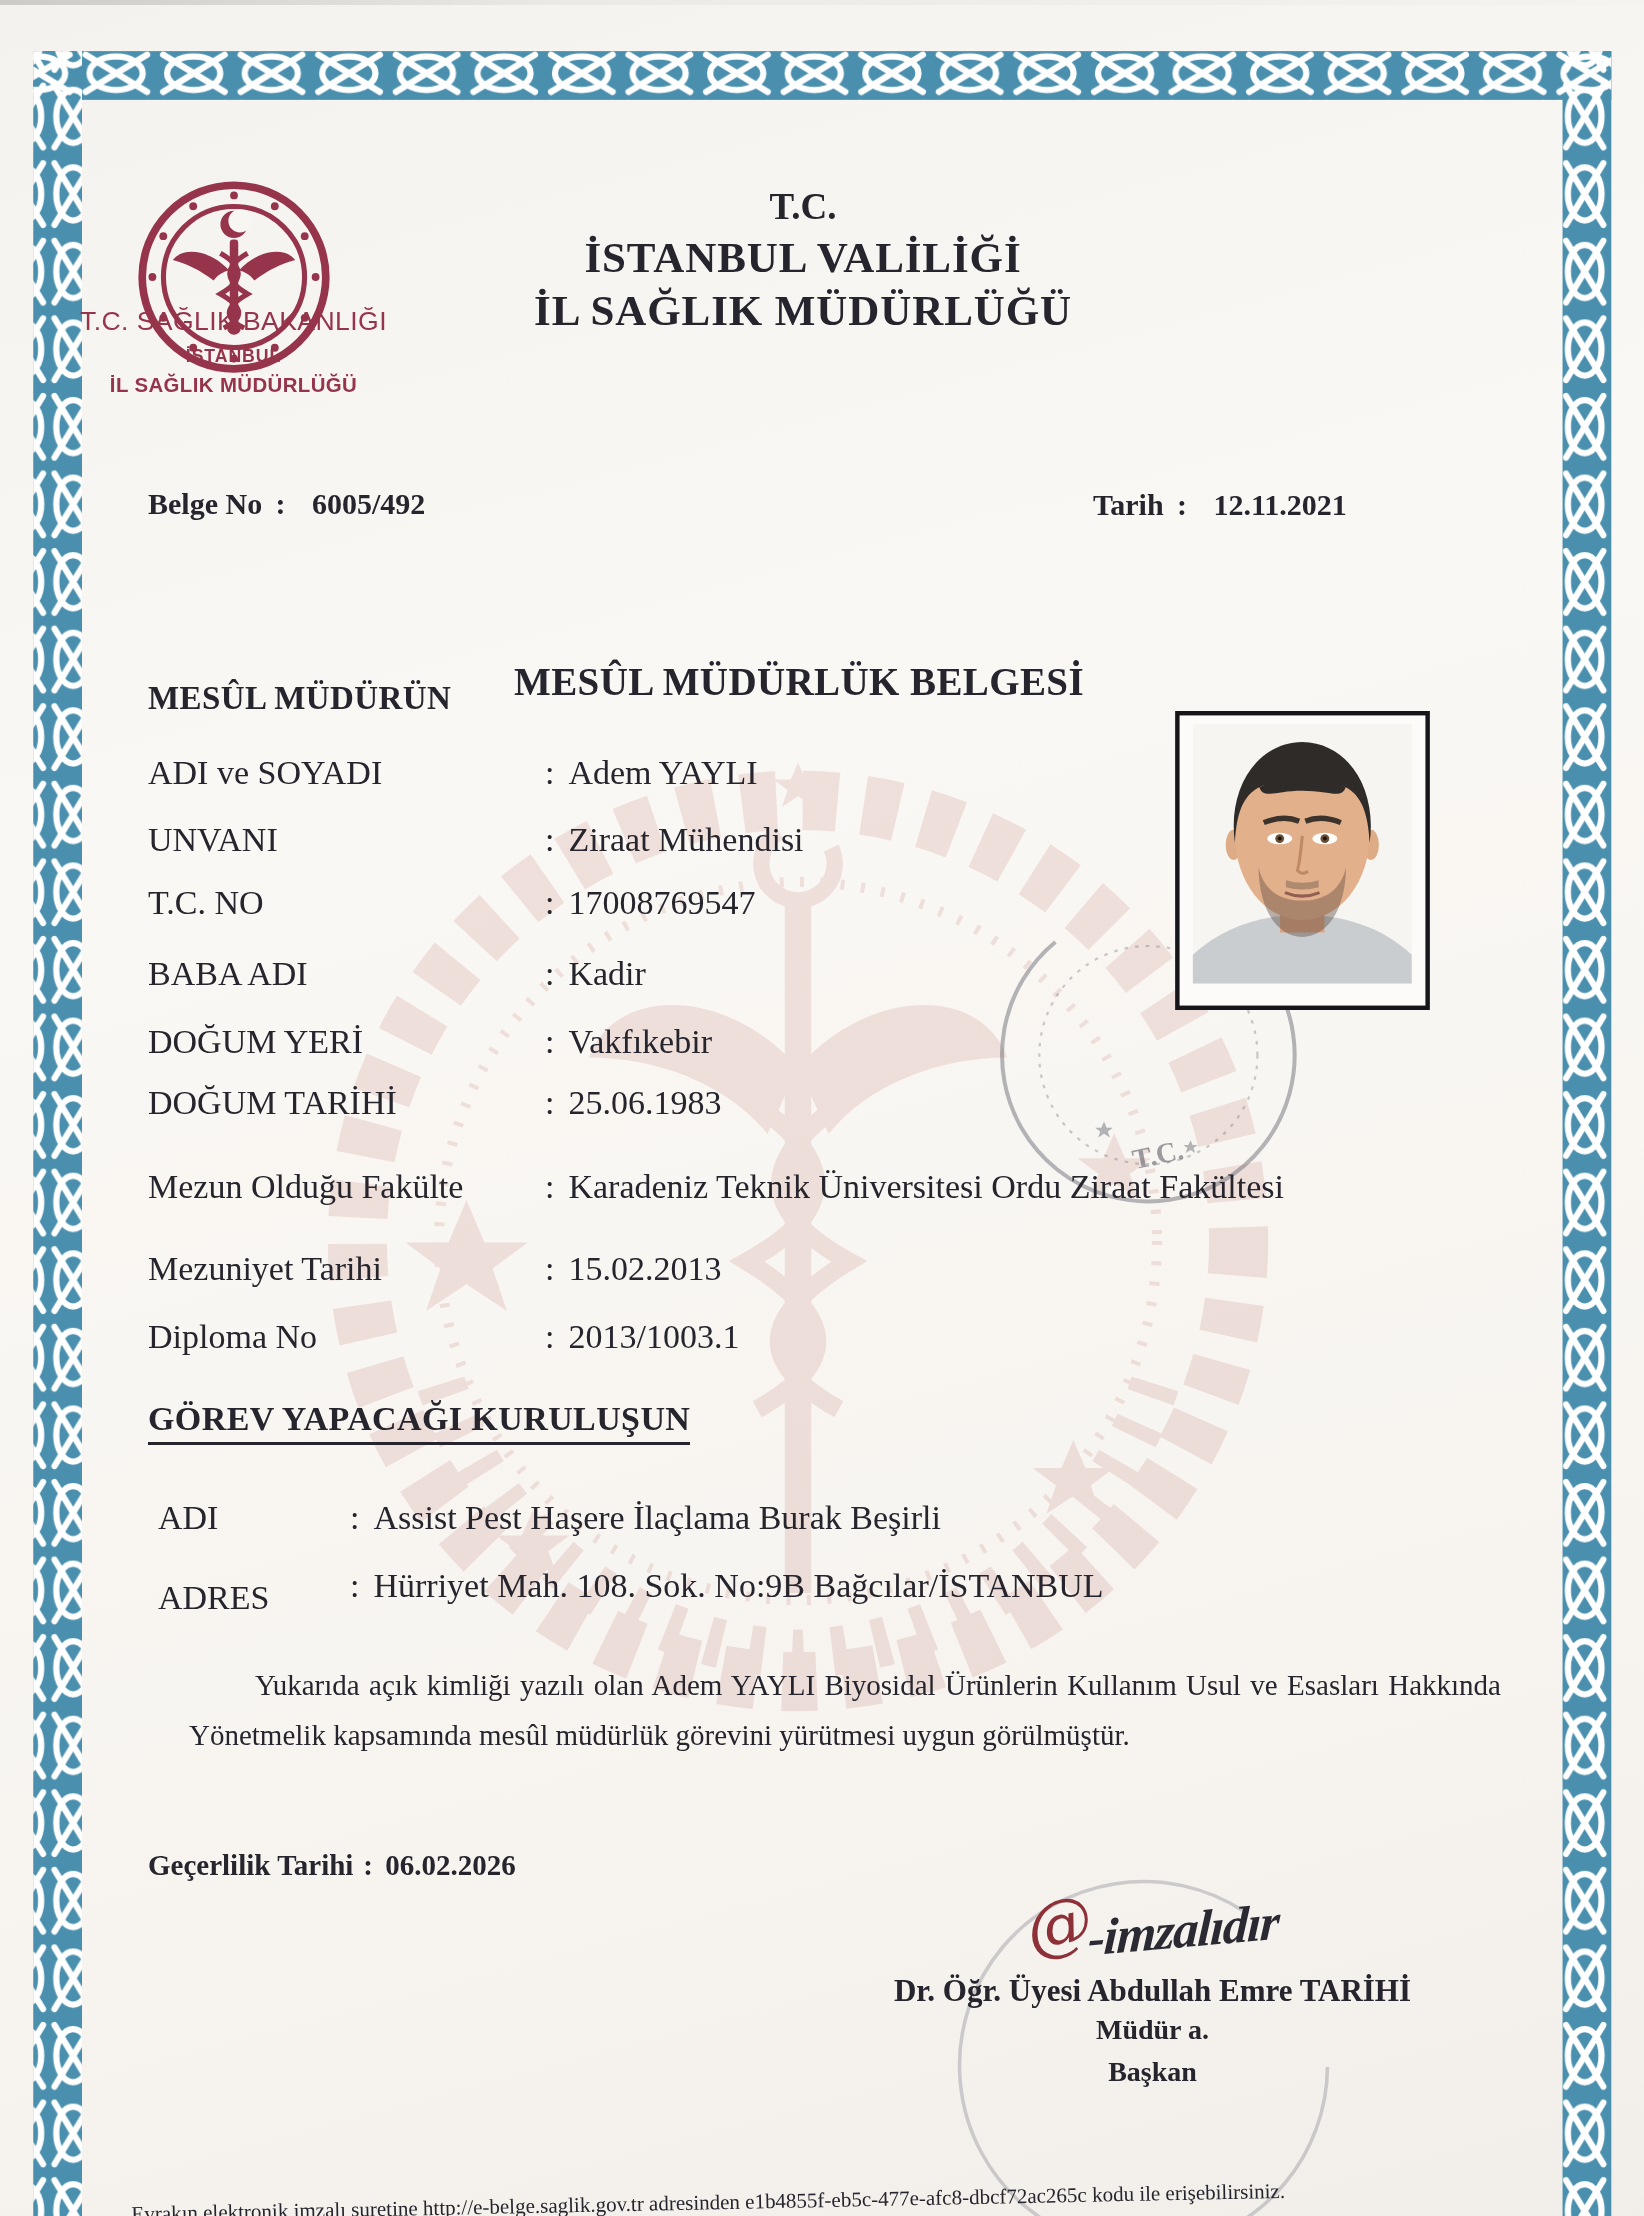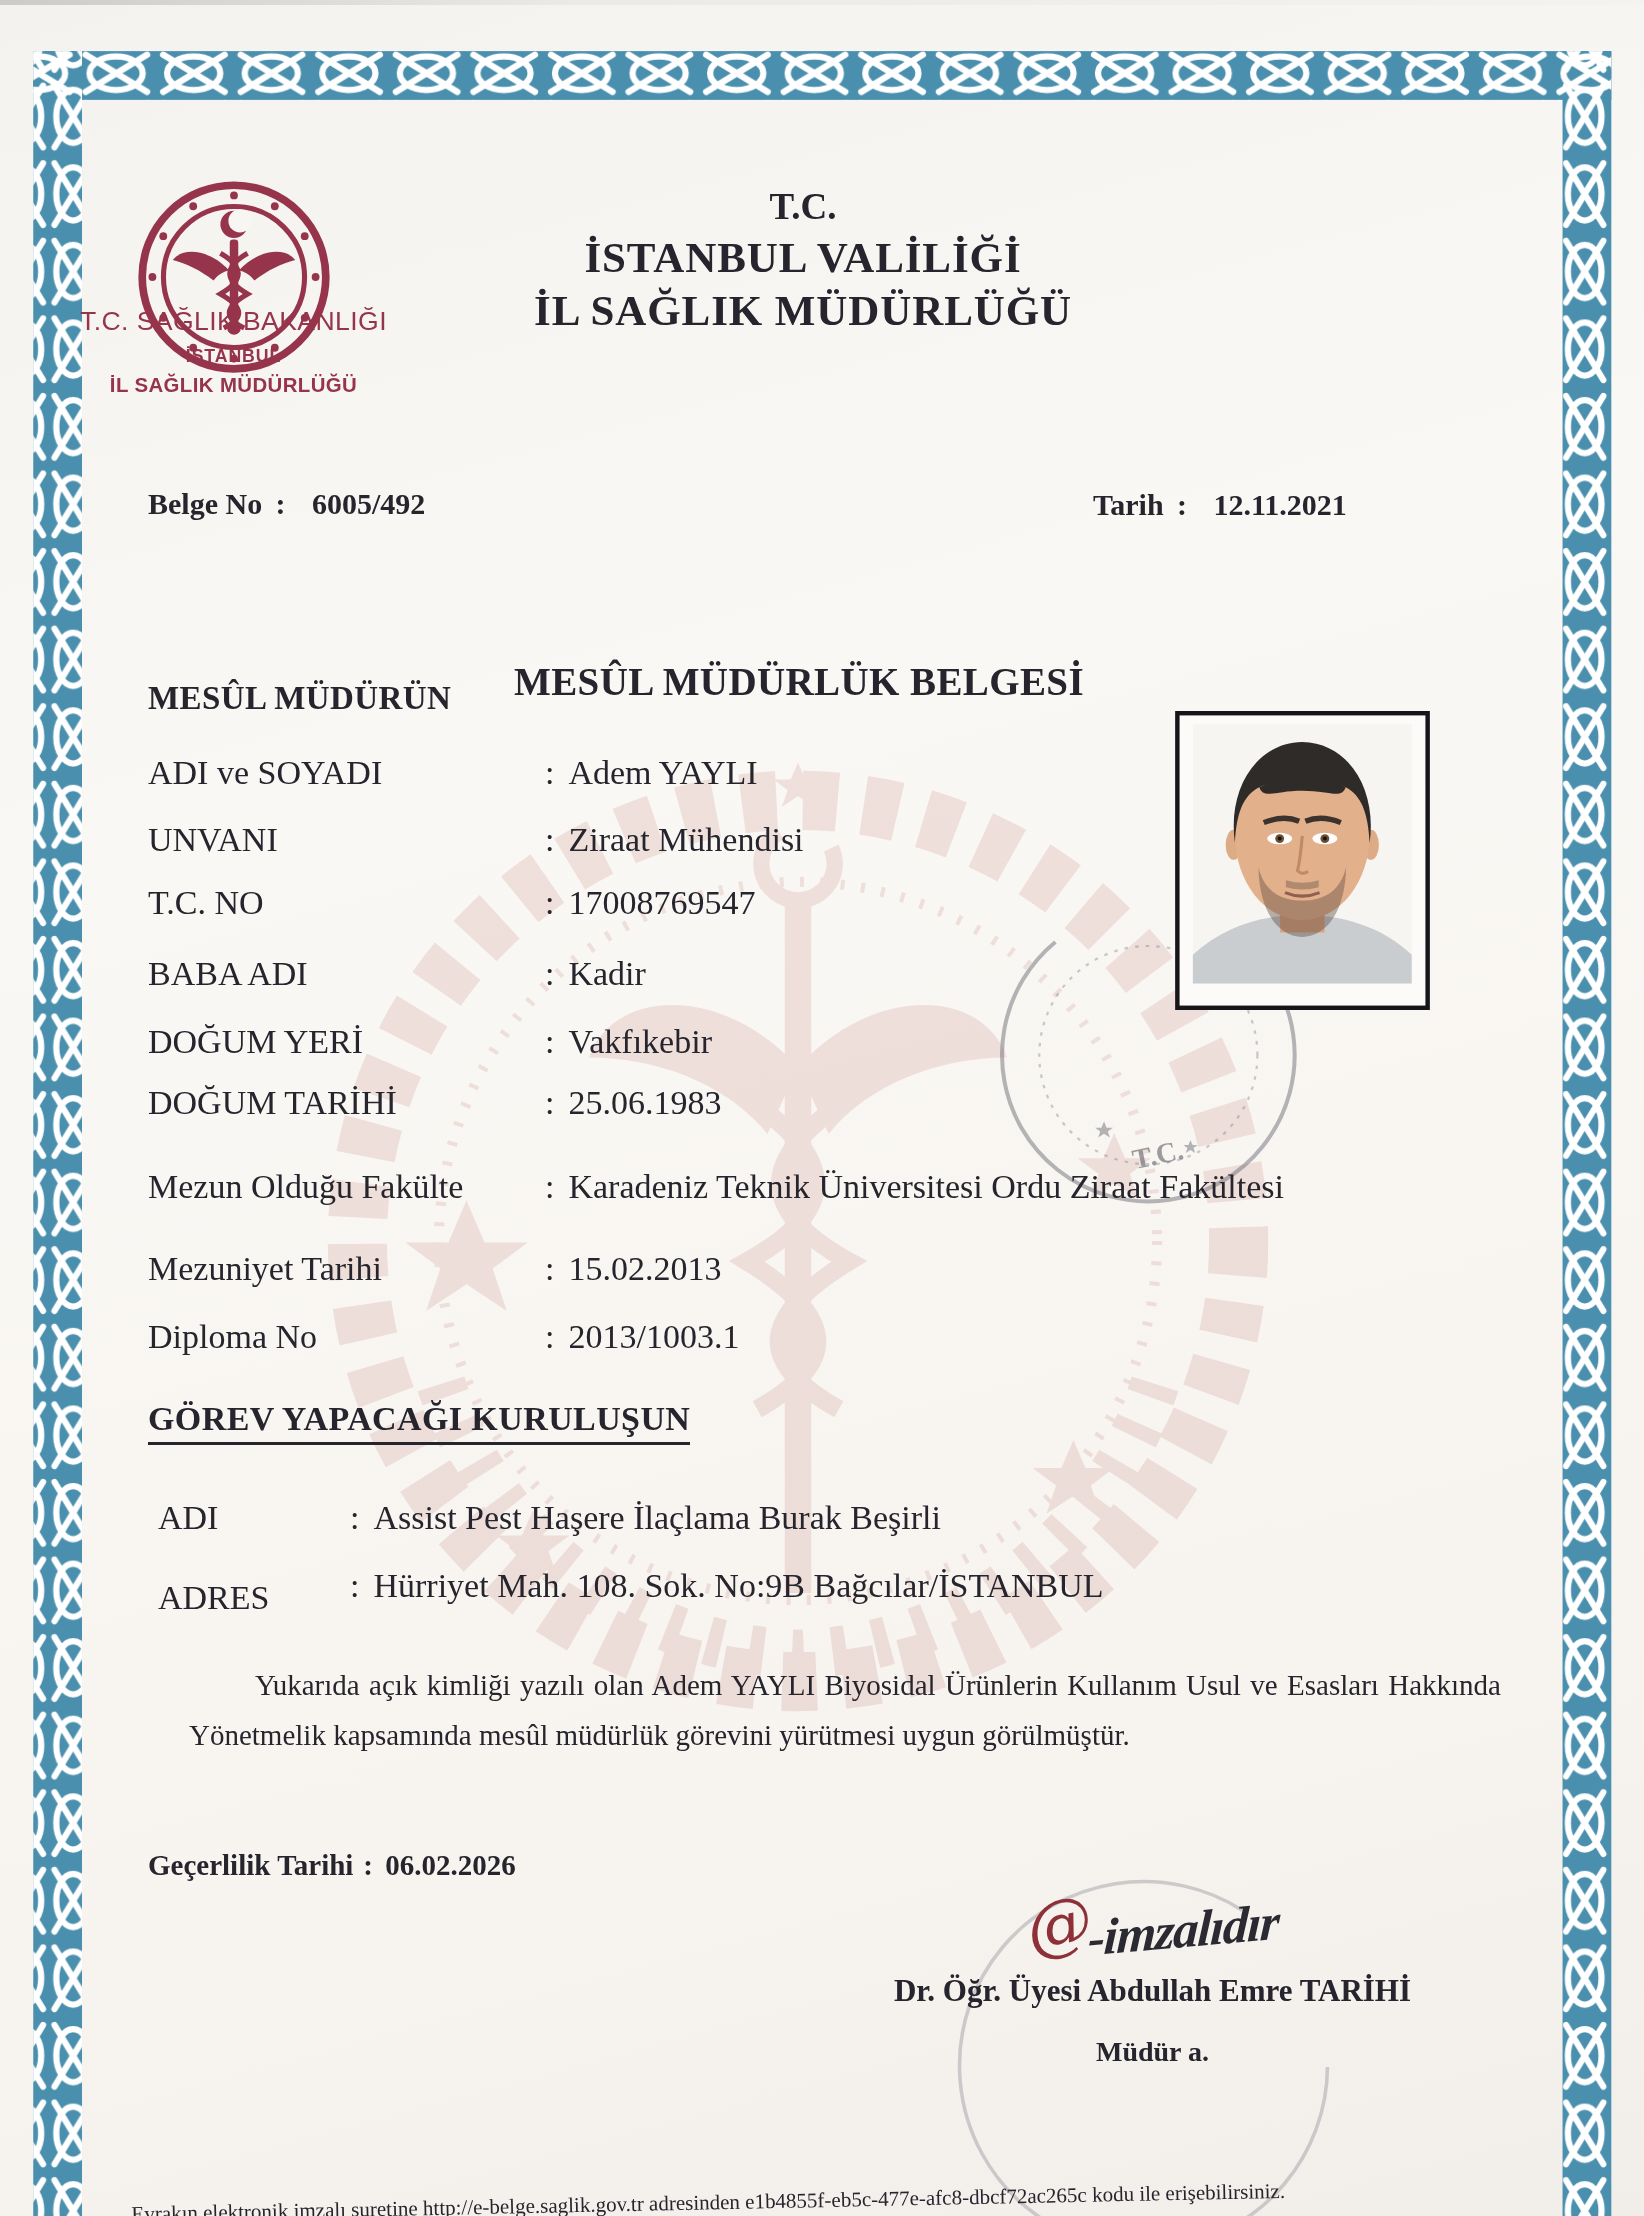--- a/index.html
+++ b/index.html
@@ -55,21 +55,21 @@
   .valid .colon{margin-left:9.8px;margin-right:12.4px;}
 
   .sign{left:820px;top:1886px;width:665px;text-align:center;}
   .esign{height:84px;}
   .esign-at{display:inline-block;font-size:66px;font-style:italic;color:#8d3038;
             font-family:"DejaVu Serif",serif;transform:rotate(-12deg);}
   .esign-script{display:inline-block;font-size:51px;font-style:italic;font-weight:bold;
             letter-spacing:-1.3px;color:#2b2a33;margin-left:-3.5px;
             transform:rotate(-5deg) skewX(-8deg);}
   .sig-name{font-size:31px;font-weight:bold;margin-top:2.7px;white-space:nowrap;}
-  .sig-t{font-size:28px;font-weight:bold;line-height:42px;margin-top:22px;}
+  .sig-t{font-size:28px;font-weight:bold;line-height:42px;}
 
   .footer{left:131px;top:2193px;width:1445px;font-size:21px;line-height:42px;
           transform:rotate(-1.15deg);transform-origin:left top;white-space:nowrap;}
 
   .wm{left:288px;top:731px;width:1020px;height:1020px;opacity:.13;}
   .stamp1{left:971px;top:882px;width:368px;height:355px;}
   .stamp2{left:944px;top:1866px;width:399px;height:399px;}
 </style>
 </head>
 <body>
@@ -276,20 +276,21 @@
   <div class="abs valid">
     <span>Geçerlilik Tarihi</span><span class="colon">:</span><span>06.02.2026</span>
   </div>
 
   <div class="abs sign">
     <div class="esign">
       <span class="esign-at">@</span><span class="esign-script">-imzalıdır</span>
     </div>
     <div class="sig-name">Dr. Öğr. Üyesi Abdullah Emre TARİHİ</div>
     <div class="sig-t">Müdür a.</div>
+    <div class="sig-t">Başkan</div>
   </div>
 
   <div class="abs footer">
     <div>Evrakın elektronik imzalı suretine http://e-belge.saglik.gov.tr adresinden e1b4855f-eb5c-477e-afc8-dbcf72ac265c kodu ile erişebilirsiniz.</div>
     <div>Bu belge 5070 sayılı elektronik imza kanuna göre güvenli elektronik imza ile imzalanmıştır.</div>
   </div>
 
 </div>
 
 

